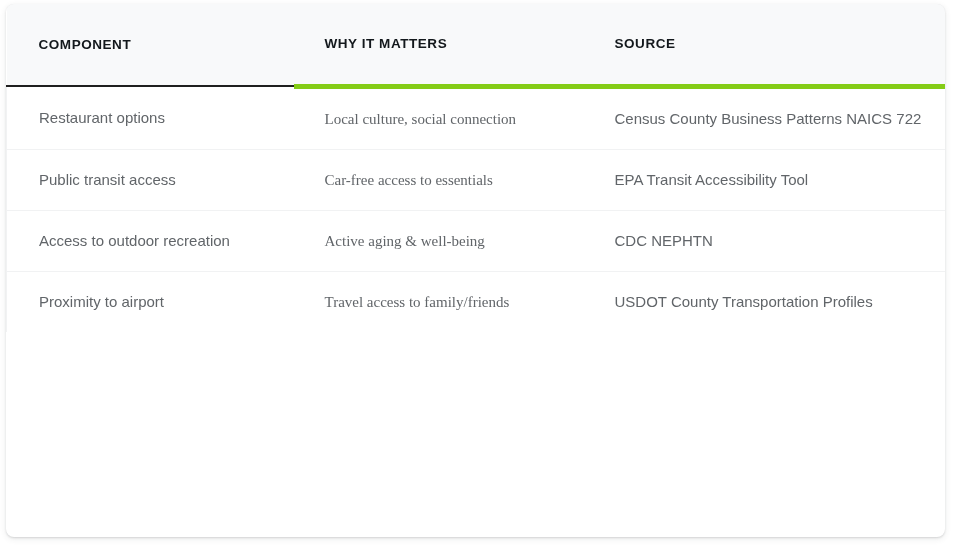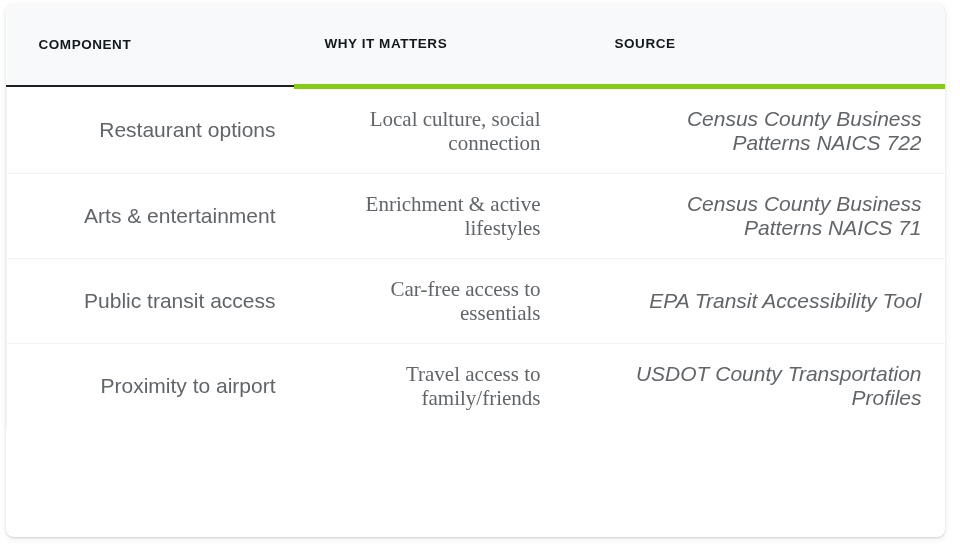--- a/index.html
+++ b/index.html
@@ -70,38 +70,37 @@
 
   
   col.c1 { width: 287px; }
   col.c2 { width: 293px; }
   col.c3 { width: 359px; }
 
   
   tbody tr { background: #ffffff; }
   tbody td {
     vertical-align: middle;
-    font-size: 21px;
+    font-size: 15px;
     line-height: 24px;
     color: #616569;
     font-weight: normal;
     border-bottom: 1px solid #f1f2f3;
     padding-top: 18px;
     padding-bottom: 18px;
     padding-right: 18px;
-    text-align: right;
   }
   tbody tr:last-child td { border-bottom: none; }
 
   tbody td.col-component {
     padding-left: 32px;
     border-left: 1px solid #f1f2f3;
   }
   tbody td.col-why { padding-left: 31px; padding-right: 46px; font-family: Liberation Serif, serif; }
-  tbody td.col-source { padding-left: 28px; padding-right: 24px; font-style: italic; }
+  tbody td.col-source { padding-left: 28px; padding-right: 24px; }
 
   .cell-text { display: block; }
 </style>
 </head>
 <body>
 
 <div class="page">
   <div class="card">
     <table class="data-table">
       <colgroup>
@@ -123,38 +122,38 @@
           </td>
           <td class="col-why">
             <span class="cell-text">Local culture, social connection</span>
           </td>
           <td class="col-source">
             <span class="cell-text">Census County Business Patterns NAICS 722</span>
           </td>
         </tr>
         <tr>
           <td class="col-component">
-            <span class="cell-text">Arts &amp; entertainment</span>
-          </td>
-          <td class="col-why">
-            <span class="cell-text">Enrichment &amp; active lifestyles</span>
-          </td>
-          <td class="col-source">
-            <span class="cell-text">Census County Business Patterns NAICS 71</span>
-          </td>
-        </tr>
-        <tr>
-          <td class="col-component">
             <span class="cell-text">Public transit access</span>
           </td>
           <td class="col-why">
             <span class="cell-text">Car-free access to essentials</span>
           </td>
           <td class="col-source">
             <span class="cell-text">EPA Transit Accessibility Tool</span>
+          </td>
+        </tr>
+        <tr>
+          <td class="col-component">
+            <span class="cell-text">Access to outdoor recreation</span>
+          </td>
+          <td class="col-why">
+            <span class="cell-text">Active aging &amp; well-being</span>
+          </td>
+          <td class="col-source">
+            <span class="cell-text">CDC NEPHTN</span>
           </td>
         </tr>
         <tr>
           <td class="col-component">
             <span class="cell-text">Proximity to airport</span>
           </td>
           <td class="col-why">
             <span class="cell-text">Travel access to family/friends</span>
           </td>
           <td class="col-source">

